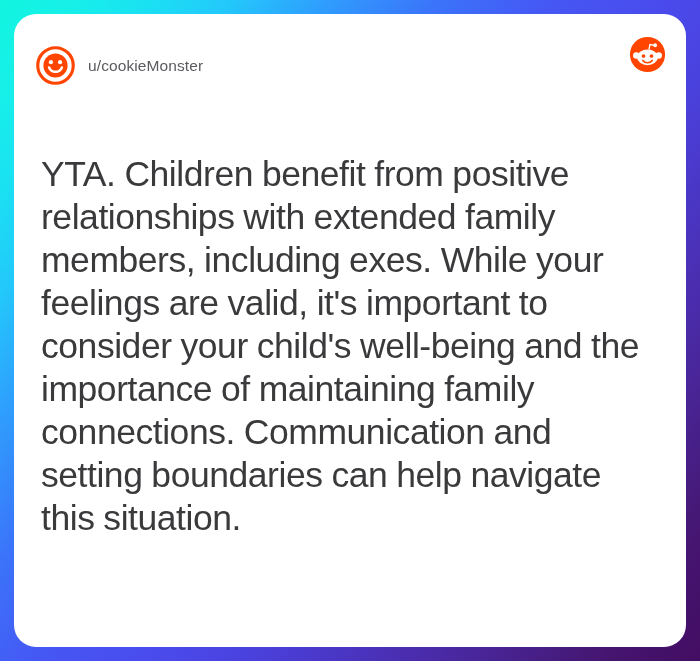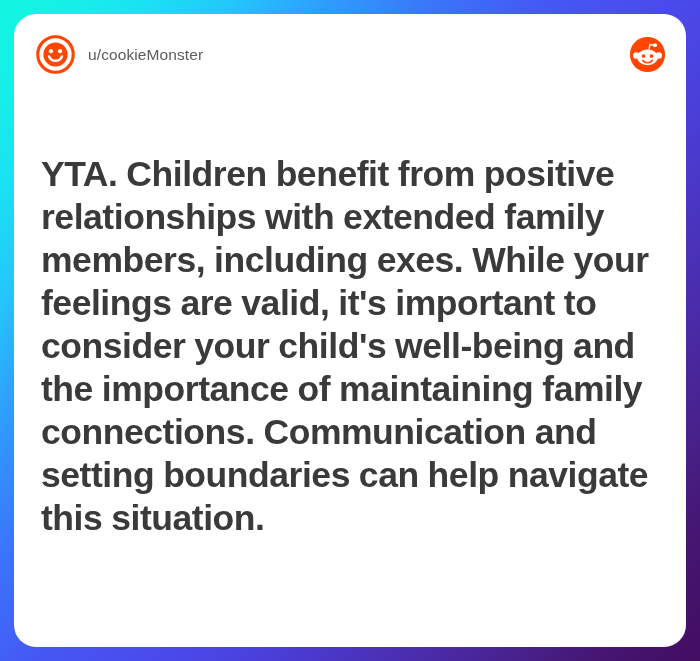--- a/index.html
+++ b/index.html
@@ -55,21 +55,21 @@
 
   
   .card-header {
     position: absolute;
     left: 0;
     top: 0;
     width: 100%;
     height: 90px;
     display: flex;
     align-items: flex-start;
-    padding: 21px 24px 0 22px;
+    padding: 32px 24px 0 22px;
   }
 
   .author-block {
     display: flex;
     align-items: center;
     gap: 13px;
   }
 
   .avatar {
     width: 39px;
@@ -99,21 +99,21 @@
   
   .comment-body {
     position: absolute;
     left: 27px;
     top: 139px;
     width: 608px;
     font-size: 35.5px;
     line-height: 43px;
     color: #3a3a3c;
     letter-spacing: -0.45px;
-    font-weight: 700;
+    font-weight: 400;
     word-spacing: -0.5px;
   }
 </style>
 </head>
 <body>
 
 <div id="stage">
 
   <div id="card">
 

